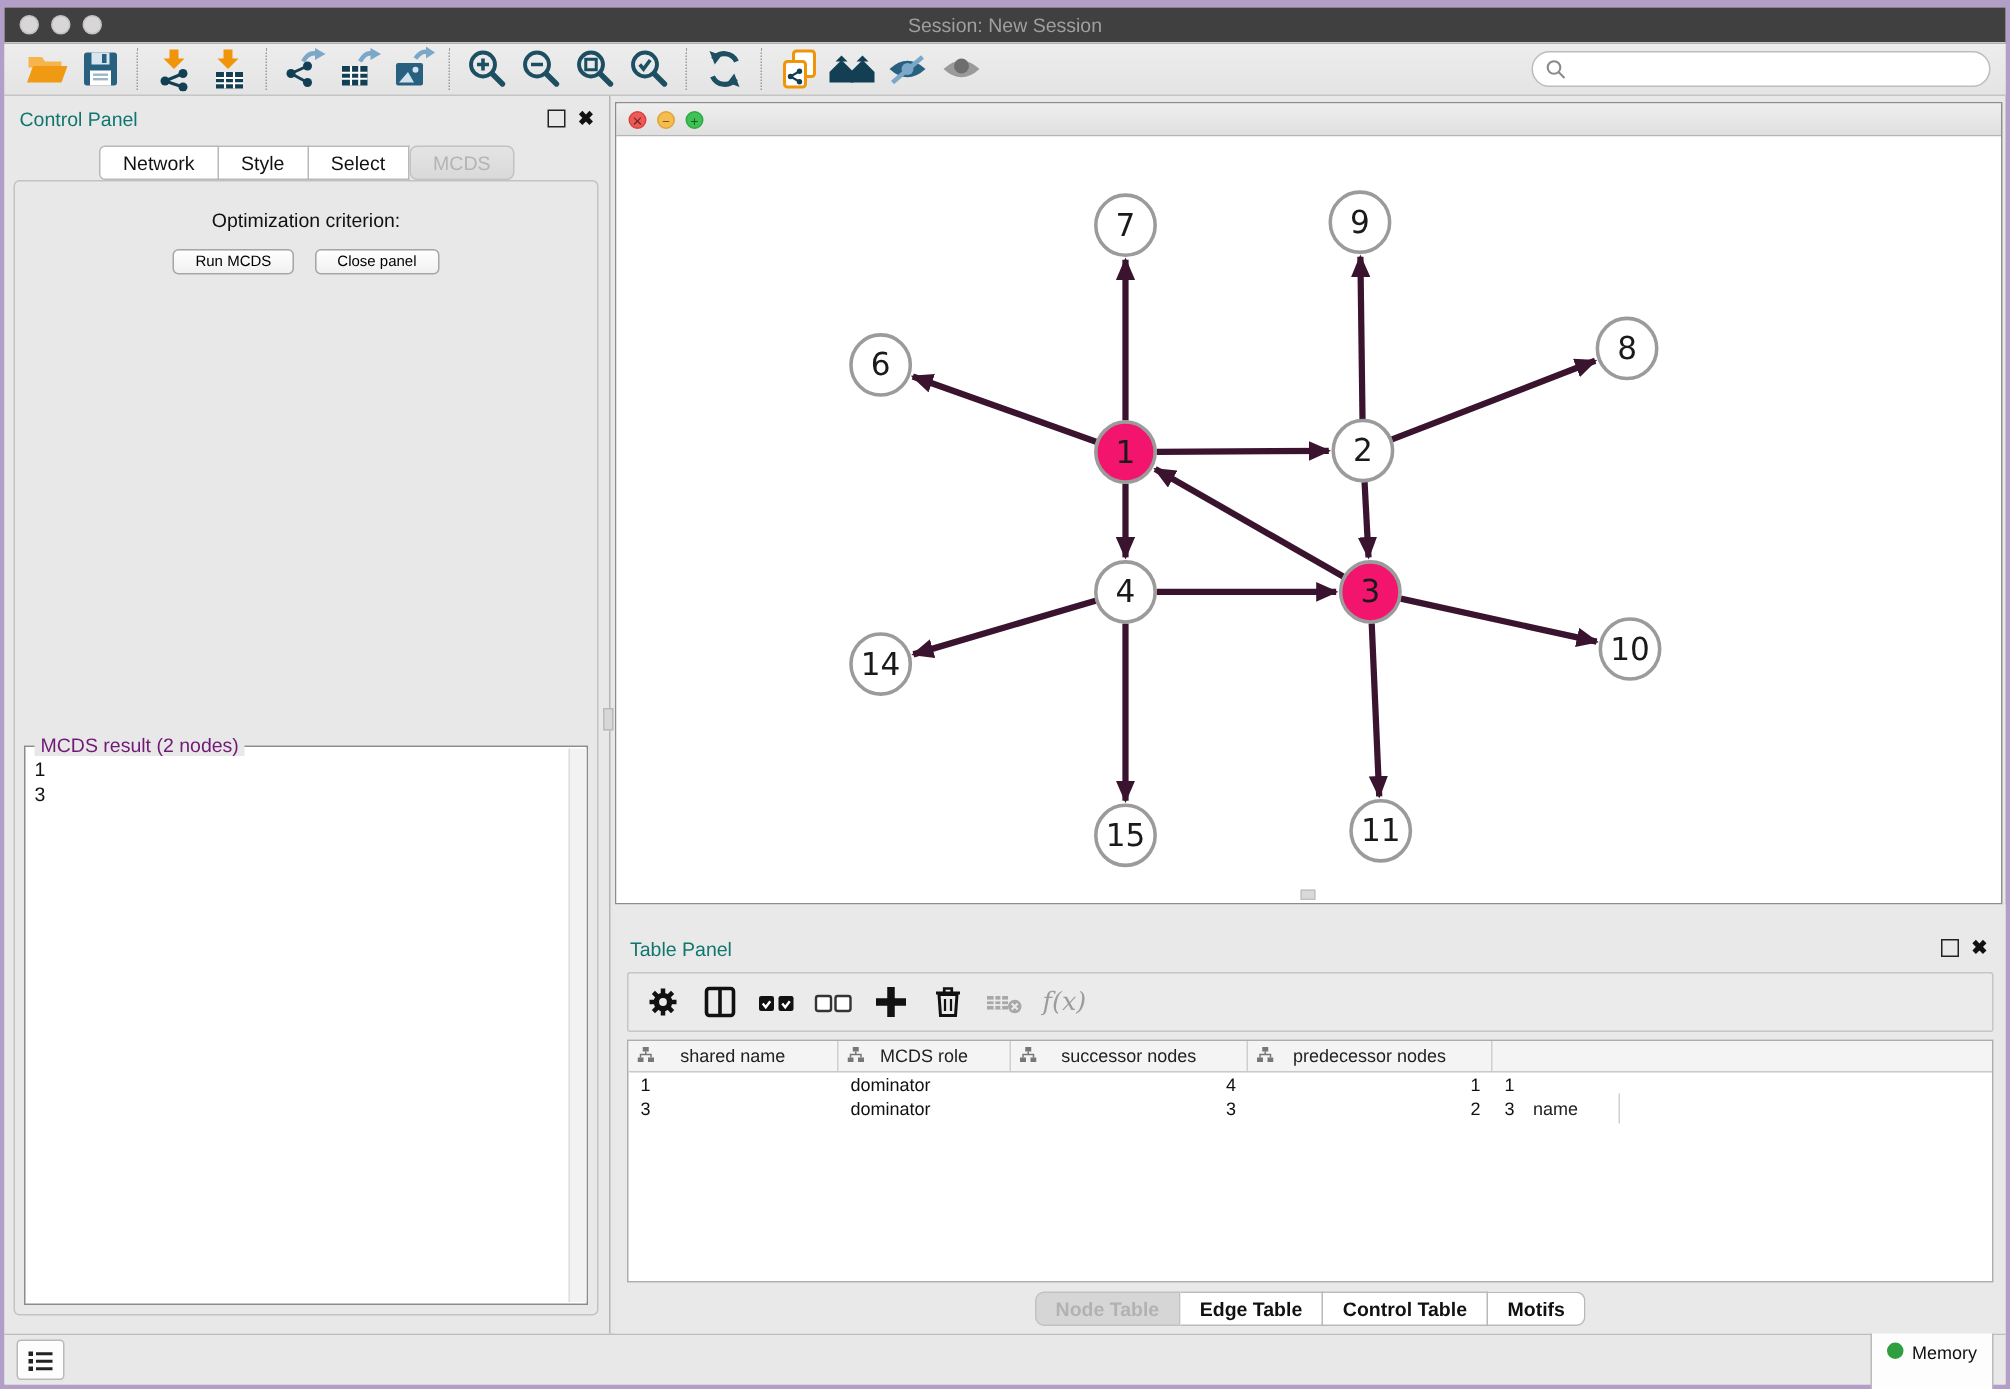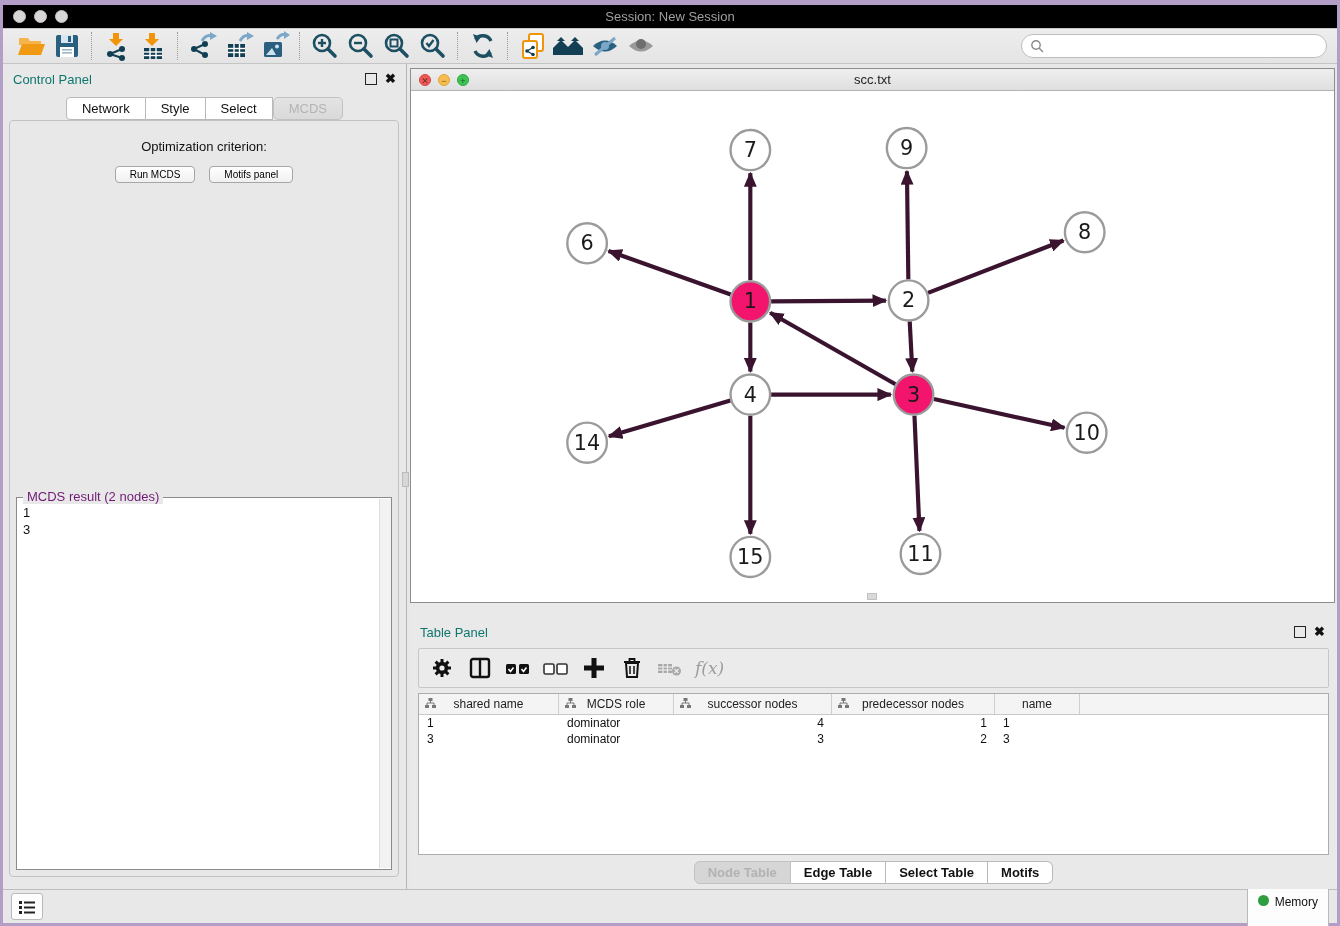--- a/index.html
+++ b/index.html
@@ -3,21 +3,21 @@
 <meta charset="utf-8">
 <style>
   html,body{margin:0;padding:0;}
   body{
     width:1340px;height:926px;background:#b39ec7;
     font-family:"Liberation Sans",sans-serif;font-size:13px;color:#111;
     position:relative;overflow:hidden;
   }
   .app{position:absolute;top:5px;left:3px;right:3px;bottom:3px;background:#e8e8e8;display:flex;flex-direction:column;}
   
-  .titlebar{height:23px;background:#000000;border-bottom:1px solid #c9c9c9;position:relative;display:flex;align-items:center;}
+  .titlebar{height:23px;background:#404040;border-bottom:1px solid #c9c9c9;position:relative;display:flex;align-items:center;}
   .tl-group{position:absolute;left:10px;top:5px;display:flex;gap:8px;}
   .tl{width:13px;height:13px;border-radius:50%;background:#d8d6d7;border:1px solid #c3c1c2;box-sizing:border-box;}
   .titlebar .title{flex:1;text-align:center;color:#9f9f9f;font-size:13px;}
   
   .toolbar{height:34px;background:linear-gradient(#ededed,#e4e4e4);border-bottom:1px solid #c4c4c4;display:flex;align-items:center;padding:0 10px;}
   .tbicon{width:36px;height:30px;display:flex;align-items:center;justify-content:center;cursor:default;}
   .tbsep{width:1px;height:28px;border-left:1px dotted #9a9a9a;margin:0 6px;}
   .searchbox{margin-left:auto;width:288px;height:22px;background:#fff;border:1px solid #bdbdbd;border-radius:12px;display:flex;align-items:center;padding:0 8px;}
   .searchbox input{border:none;outline:none;flex:1;font-size:12px;background:transparent;margin-left:5px;}
   
@@ -262,42 +262,41 @@
       <div class="cp-tabs" id="cp-tabs">
           <div class="cp-tab">Network</div>
           <div class="cp-tab">Style</div>
           <div class="cp-tab">Select</div>
           <div class="cp-tab selected">MCDS</div>
         </div>
       <div class="cp-content">
         <div class="opt-label">Optimization criterion:</div>
         <div class="btn-row">
           <button class="pushbtn">Run MCDS</button>
-          <button class="pushbtn">Motifs panel</button>
+          <button class="pushbtn">Close panel</button>
         </div>
         <div class="result-box">
           <span class="result-legend">MCDS result (2 nodes)</span>
           <pre class="result-text" id="result-text">1
 3</pre>
           <div class="result-scroll"></div>
         </div>
       </div>
     </div>
     <div class="split-handle"></div>
 
     <div class="right-col">
 
       <div class="net-window">
         <div class="nw-titlebar">
           <div class="nw-lights">
             <div class="light red">✕</div>
             <div class="light yellow">−</div>
             <div class="light green">+</div>
           </div>
-          <div class="nw-title">scc.txt</div>
         </div>
         <div class="nw-canvas">
           <svg id="graph-svg" viewBox="0 0 933 510" preserveAspectRatio="none">
               <defs>
                 <marker id="arrowhead" markerUnits="userSpaceOnUse" markerWidth="15" markerHeight="13" refX="13.5" refY="6.5" orient="auto">
                   <path d="M0,0 L15,6.5 L0,13 Z" fill="#3a142f"></path>
                 </marker>
               </defs>
               <line x1="343" y1="189" x2="343" y2="82" stroke="#3a142f" stroke-width="4.2" marker-end="url(#arrowhead)"></line>
               <line x1="323.18835217887363" y1="203.03590561439194" x2="199.69847142313844" y2="159.6273414699517" stroke="#3a142f" stroke-width="4.2" marker-end="url(#arrowhead)"></line>
@@ -441,21 +440,21 @@
               </div>
               <div class="th" style="width: 163px;">
                 <svg class="tree" width="11" height="11" viewBox="0 0 11 11">
                   <rect x="3.5" y="0" width="4" height="3" fill="#777"></rect>
                   <rect x="0" y="7" width="4" height="3" fill="#777"></rect>
                   <rect x="7" y="7" width="4" height="3" fill="#777"></rect>
                   <path d="M5.5 3v2M2 7V5h7v2" stroke="#777" stroke-width="1" fill="none"></path>
                 </svg>
                 <span>predecessor nodes</span>
               </div>
-              <div class="th" style="width: 85px;">
+              <div class="th" style="width: 85px; margin-top: 35px;">
                 <span>name</span>
               </div>
             </div>
           <div id="tbl-body">
               <div class="tbl-row">
                 <div class="td" style="width: 140px; text-align: left;">1</div>
                 <div class="td" style="width: 115px; text-align: left;">dominator</div>
                 <div class="td" style="width: 158px; text-align: right;">4</div>
                 <div class="td" style="width: 163px; text-align: right;">1</div>
                 <div class="td" style="width: 85px; text-align: left;">1</div>
@@ -465,21 +464,21 @@
                 <div class="td" style="width: 115px; text-align: left;">dominator</div>
                 <div class="td" style="width: 158px; text-align: right;">3</div>
                 <div class="td" style="width: 163px; text-align: right;">2</div>
                 <div class="td" style="width: 85px; text-align: left;">3</div>
               </div>
             </div>
         </div>
         <div class="tbl-tabs" id="tbl-tabs">
             <div class="tbl-tab selected">Node Table</div>
             <div class="tbl-tab">Edge Table</div>
-            <div class="tbl-tab">Select Table</div>
+            <div class="tbl-tab">Control Table</div>
             <div class="tbl-tab">Motifs</div>
           </div>
       </div>
     </div>
   </div>
 
   <div class="statusbar">
     <div class="sb-btn">
       <svg width="20" height="18" viewBox="0 0 20 18">
           <g fill="#222">

